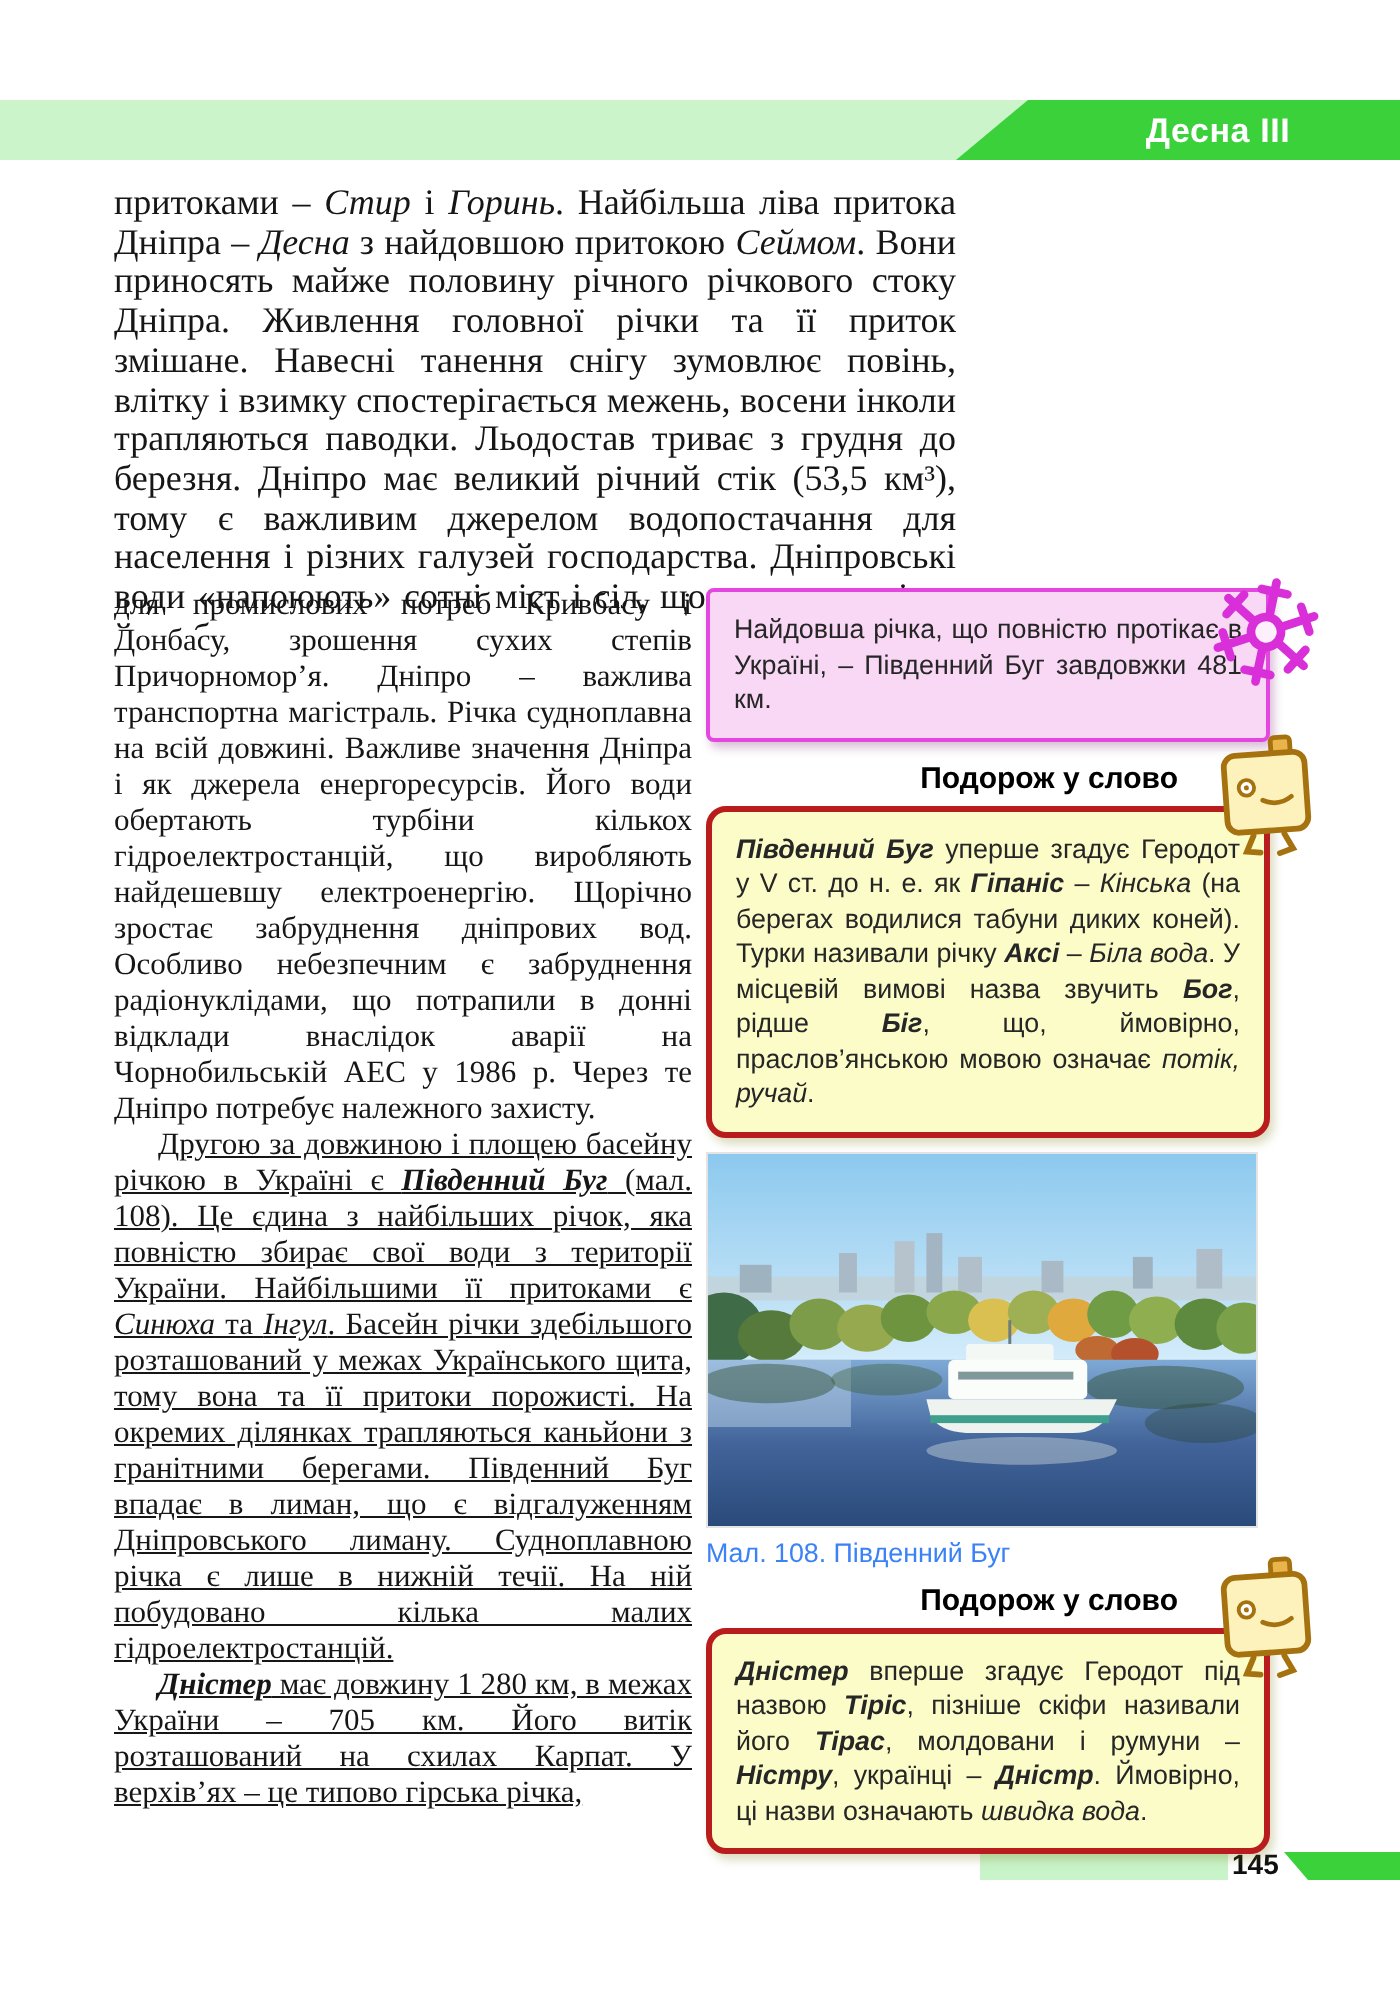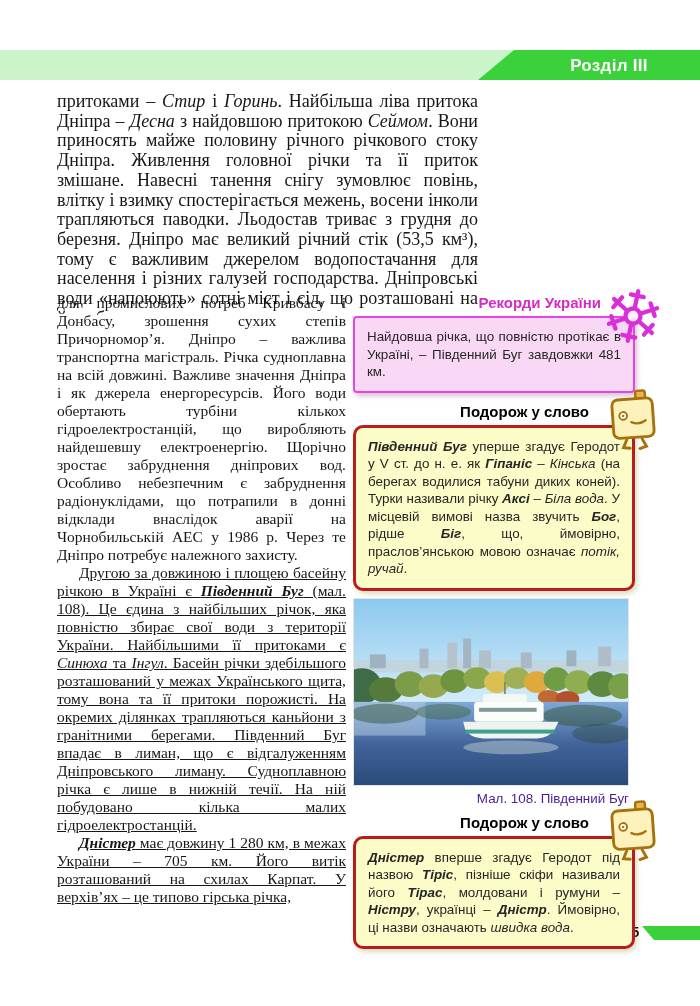--- a/index.html
+++ b/index.html
@@ -36,50 +36,49 @@
   .records-box{background:#f9d8f5;border:2px solid #e446e0;border-radius:4px;
         padding:10px 12px;box-shadow:2px 3px 5px rgba(120,20,110,.28);}
   .wj-box{background:#fcfcc8;border:3px solid #b91c1c;border-radius:10px;
         padding:10px 12px;box-shadow:2px 3px 5px rgba(110,110,0,.25);}
   .wj{margin-top:10px;}
   .icon-snowflake{position:absolute;top:-8px;right:-28px;width:60px;height:60px;z-index:3;}
   .icon-notebook{position:absolute;top:-14px;right:-24px;width:52px;height:66px;z-index:3;}
 
   .figure{margin-top:7px;}
   .photo{display:block;width:276px;height:188px;border:1px solid #e4e4e4;box-sizing:border-box;}
-  .caption{margin-top:4px;width:276px;text-align:right;
-        font:13.4px/17px "Liberation Sans",sans-serif;color:#4c1d95;}
+  .caption{margin-top:4px;width:276px;text-align:left;
+        font:13.4px/17px "Liberation Sans",sans-serif;color:#3b82f6;}
   .wj2{margin-top:7px;}
   .footer-light{position:absolute;left:490px;top:926px;width:124px;height:14px;background:#c9f4c9;}
   .footer-num{position:absolute;left:616px;top:923px;font:bold 14px/18px "Liberation Sans",sans-serif;color:#101010;}
   .footer-dark{position:absolute;left:642px;top:926px;width:58px;height:14px;background:#3bd13b;
         clip-path:polygon(0 0,100% 0,100% 100%,12px 100%);}
 </style>
 </head>
 <body>
 
 <div class="page">
 
   <div class="header-strip"></div>
   <div class="header-tab">
-    <span>Розділ III</span>
+    <span>Десна III</span>
   </div>
 
   <div class="part-full"><span>притоками – </span><span class="s-i">Стир</span><span> і </span><span class="s-i">Горинь</span><span>. Найбільша ліва притока Дніпра – </span><span class="s-i">Десна</span><span> з найдовшою притокою </span><span class="s-i">Сеймом</span><span>. Вони приносять майже половину річного річкового стоку Дніпра. Живлення головної річки та її приток змішане. Навесні танення снігу зумовлює повінь, влітку і взимку спостерігається межень, восени інколи трапляються паводки. Льодостав триває з грудня до березня. Дніпро має великий річний стік (53,5 км³), тому є важливим джерелом водопостачання для населення і різних галузей господарства. Дніпровські води «напоюють» сотні міст і сіл, що розташовані на його берегах, а також каналами спрямовуються</span></div>
 
   <div class="col-narrow">
     <p class="p"><span>для промислових потреб Кривбасу і Донбасу, зрошення сухих степів Причорномор’я. Дніпро – важлива транспортна магістраль. Річка судноплавна на всій довжині. Важливе значення Дніпра і як джерела енергоресурсів. Його води обертають турбіни кількох гідроелектростанцій, що виробляють найдешевшу електроенергію. Щорічно зростає забруднення дніпрових вод. Особливо небезпечним є забруднення радіонуклідами, що потрапили в донні відклади внаслідок аварії на Чорнобильській АЕС у 1986 р. Через те Дніпро потребує належного захисту.</span></p>
     <p class="p indent"><span>Другою за довжиною і площею басейну річкою в Україні є </span><span class="s-bi">Південний Буг</span><span> (мал. 108). Це єдина з найбільших річок, яка повністю збирає свої води з території України. Найбільшими її притоками є </span><span class="s-i">Синюха</span><span> та </span><span class="s-i">Інгул</span><span>. Басейн річки здебільшого розташований у межах Українського щита, тому вона та її притоки порожисті. На окремих ділянках трапляються каньйони з гранітними берегами. Південний Буг впадає в лиман, що є відгалуженням Дніпровського лиману. Судноплавною річка є лише в нижній течії. На ній побудовано кілька малих гідроелектростанцій.</span></p>
     <p class="p indent"><span class="s-bi">Дністер</span><span> має довжину 1 280 км, в межах України – 705 км. Його витік розташований на схилах Карпат. У верхів’ях – це типово гірська річка,</span></p>
   </div>
 
   <aside class="sidebar">
 
     <section class="rubric records">
-      <div class="rubric-title">Рекорди України</div>
       <svg class="icon-snowflake" viewBox="0 0 64 64">
         <g stroke="#d92fd9" stroke-width="4.6" fill="none" stroke-linecap="round" transform="rotate(12 32 32)">
           <g>
               <line x1="32" y1="5" x2="32" y2="24"></line>
               <line x1="25" y1="10" x2="39" y2="10"></line>
             </g>
           <g transform="rotate(60 32 32)">
               <line x1="32" y1="5" x2="32" y2="24"></line>
               <line x1="25" y1="10" x2="39" y2="10"></line>
             </g>

